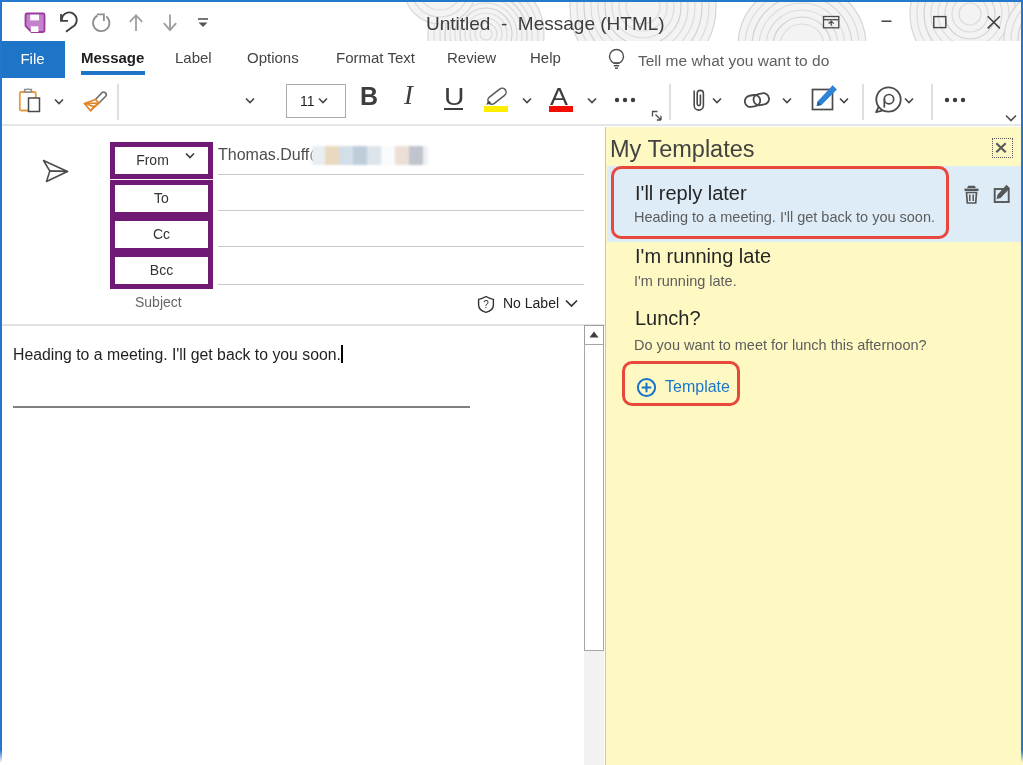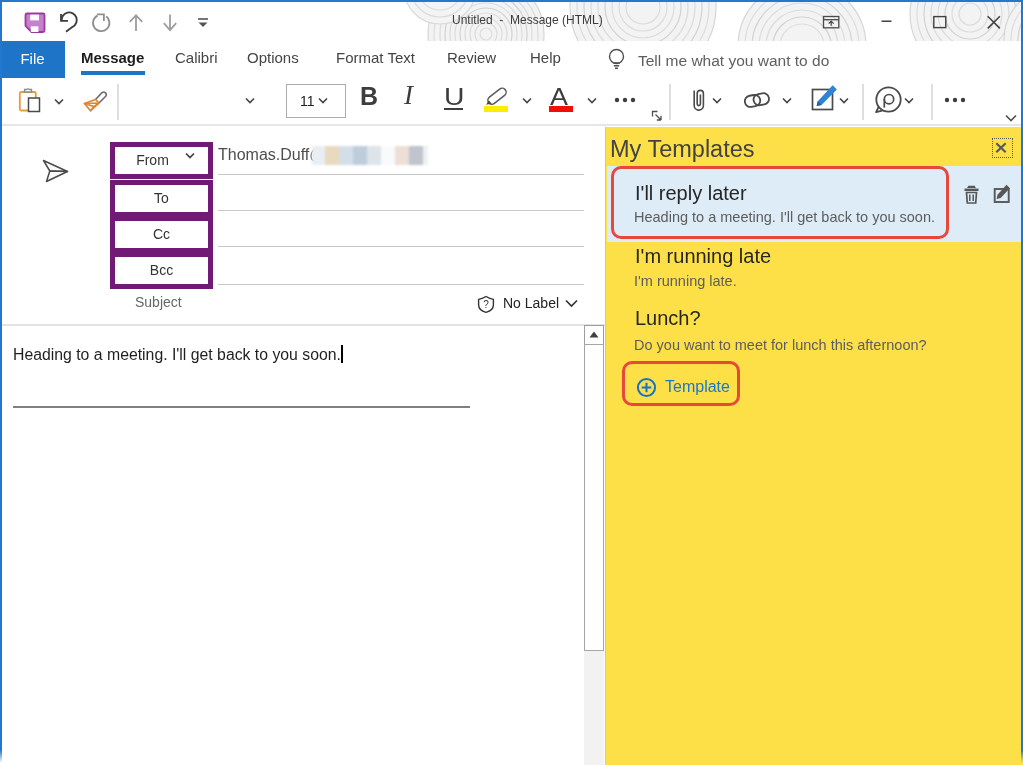--- a/index.html
+++ b/index.html
@@ -4,21 +4,21 @@
 <style>
   html,body{margin:0;padding:0;}
   body{font-family:"Liberation Sans",sans-serif;width:1023px;height:765px;overflow:hidden;}
   #win{position:relative;width:1023px;height:765px;background:#fff;overflow:hidden;}
   .abs{position:absolute;}
   
   #bt{left:0;top:0;width:1023px;height:2px;background:#2279cd;z-index:40;}
   #bl{left:0;top:0;width:2px;height:765px;background:linear-gradient(#2377ce 750px,rgba(35,119,206,0) 763px);z-index:40;}
   #br{right:0;top:0;width:2px;height:765px;background:linear-gradient(#2377ce 750px,rgba(35,119,206,0) 763px);z-index:40;}
   
-  #title{left:426px;top:13px;font-size:12px;color:#3c3c3c;margin-left:26px;}
+  #title{left:426px;top:13px;font-size:19px;color:#3c3c3c;}
   
   #filetab{left:0;top:41px;width:65px;height:36.5px;background:#1e74c6;color:#fff;
     font-size:15px;text-align:center;line-height:35px;}
   .tab{position:absolute;top:41px;height:38px;line-height:34px;font-size:15px;color:#444;}
   #tb-message{font-weight:bold;color:#1d1d1d;}
   #msgline{left:81px;top:71px;width:64px;height:3.5px;background:#1e74c6;}
   #tellme{left:638px;top:52px;font-size:15.5px;color:#5f5f5f;}
   
   #ribline{left:0;top:124px;width:1023px;height:2px;background:#e4e6e8;}
   
@@ -34,21 +34,21 @@
   
   #bodytxt{left:13px;top:346px;font-size:15.8px;color:#1f1f1f;}
   #caret{left:341px;top:345px;width:1.5px;height:18px;background:#000;}
   #sigline{left:13px;top:406px;width:457px;height:1.5px;background:#808080;}
   
   #sb{left:584px;top:325px;width:20px;height:440px;}
   #sbarrow{position:absolute;left:0;top:0;width:18px;height:18px;background:#fff;border:1px solid #9e9e9e;}
   #sbthumb{position:absolute;left:0;top:19px;width:18px;height:305px;background:#fff;border:1px solid #a6a6a6;}
   #sbtrack{position:absolute;left:0;top:326px;width:20px;height:114px;background:#f2f2f2;}
   
-  #pane{left:605px;top:127px;width:418px;height:638px;background:#fde047;border-left:1px solid #c6c6c6;}
+  #pane{left:605px;top:127px;width:418px;height:638px;background:#fef9c3;border-left:1px solid #c6c6c6;}
   #ptitle{left:4px;top:9px;font-size:23.5px;color:#424242;}
   #pclose{left:386px;top:11px;width:19px;height:18px;border:1px dotted #5a5a5a;
     text-align:center;}
   #card{left:1px;top:39px;width:417px;height:76px;background:#ddecf7;}
   .redbox{position:absolute;border:3px solid #e8473c;border-radius:10px;}
   #red1{left:5px;top:39px;width:332px;height:67px;}
   #red2{left:16px;top:234px;width:112px;height:39px;}
   .phead{position:absolute;left:29px;font-size:20px;color:#262626;}
   .pdesc{position:absolute;left:28px;font-size:14.5px;color:#5d5d5d;}
   #tpl{left:59px;top:251px;font-size:16px;color:#1878ce;}
@@ -105,21 +105,21 @@
   </svg>
 
   <div class="abs" id="bt"></div>
   <div class="abs" id="bl"></div>
   <div class="abs" id="br"></div>
   <div class="abs" id="title">Untitled&nbsp; -&nbsp; Message (HTML)</div>
 
   <div class="abs" id="filetab">File</div>
   <div class="tab" id="tb-message" style="left:81px;">Message</div>
   <div class="abs" id="msgline"></div>
-  <div class="tab" style="left:175px;">Calibri</div>
+  <div class="tab" style="left:175px;">Label</div>
   <div class="tab" style="left:247px;">Options</div>
   <div class="tab" style="left:336px;">Format Text</div>
   <div class="tab" style="left:447px;">Review</div>
   <div class="tab" style="left:530px;">Help</div>
   <div class="abs" id="tellme">Tell me what you want to do</div>
 
   <div class="combo" style="left:286px;top:84px;width:58px;height:32px;">
       <span style="position:absolute;left:13px;top:8px;font-size:14px;color:#1e1e1e;">11</span>
     </div>
   <div class="abs" style="left:360px;top:82px;font-size:25px;font-weight:bold;color:#3d3d3d;">B</div>

